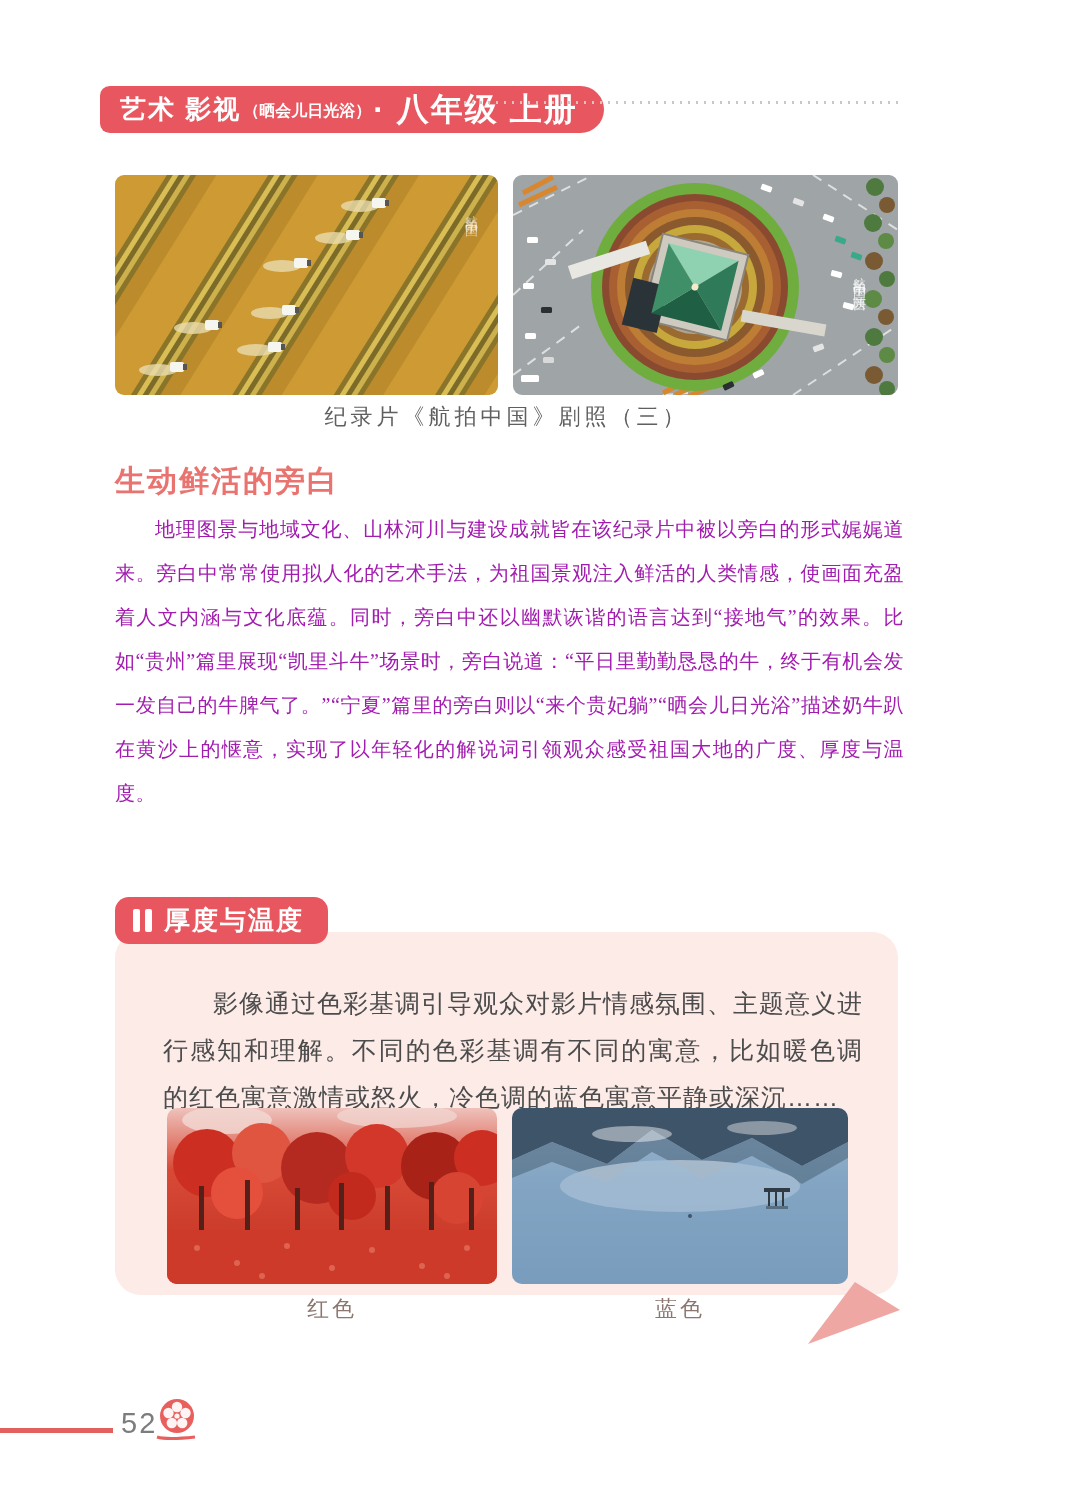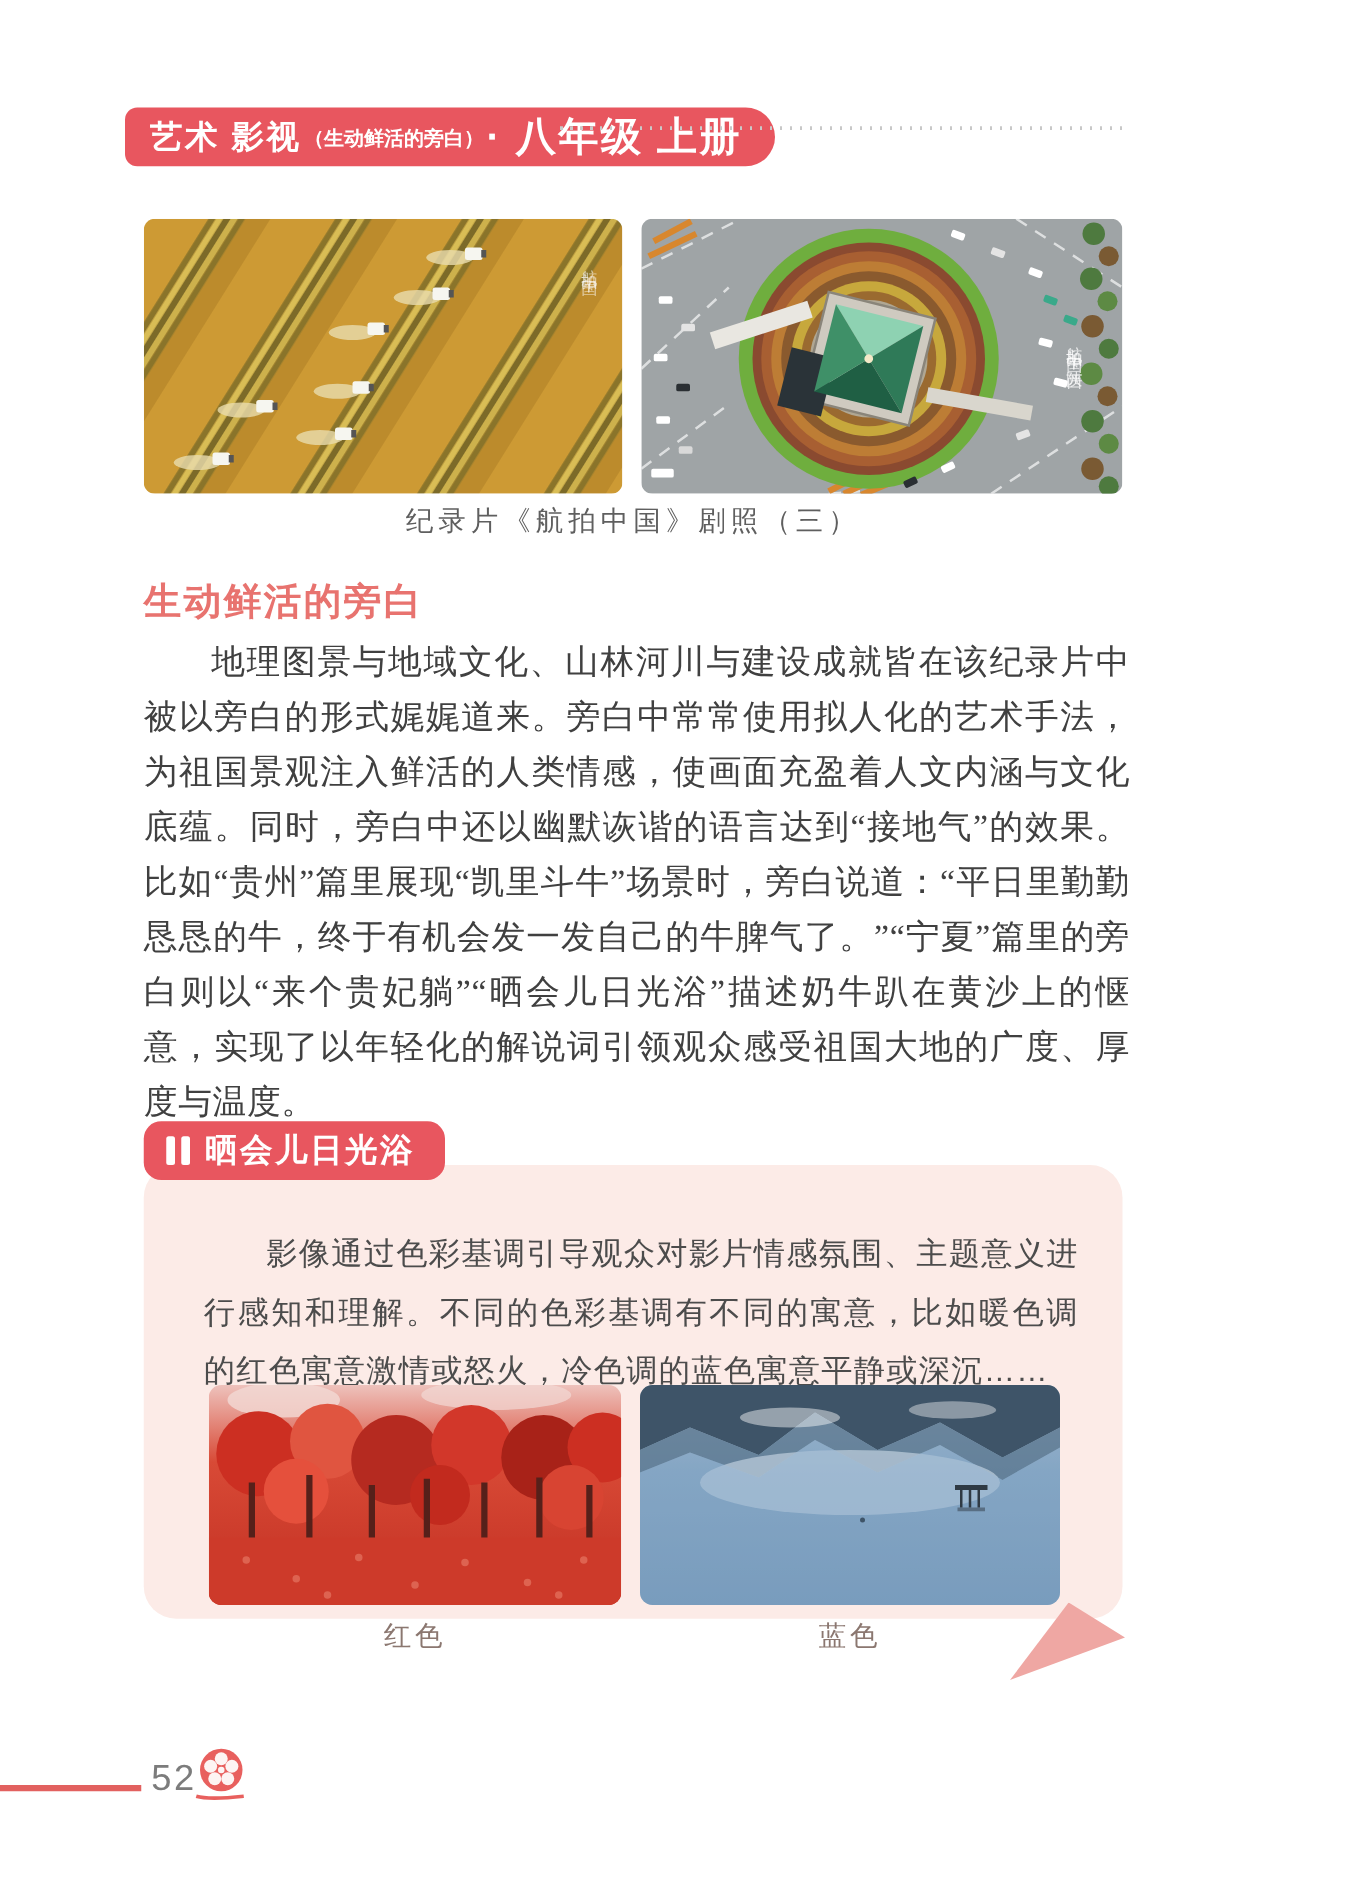--- a/index.html
+++ b/index.html
@@ -36,21 +36,21 @@
     position:absolute; left:115px; top:402px; width:783px; text-align:center;
     font-size:22px; color:#5f5f5f; letter-spacing:4px;
   }
   
   .sec-heading {
     position:absolute; left:115px; top:461px; font-size:30px; font-weight:bold;
     color:#e8736f; letter-spacing:2px;
   }
   .sec-para {
     position:absolute; left:115px; top:507px; width:789px;
-    font-size:27px; line-height:44px; color:#404040; text-align:justify;
+    font-size:20px; line-height:44px; color:#a21caf; text-align:justify;
     text-indent:2em; letter-spacing:0.5px;
   }
   
   .station-badge {
     position:absolute; left:115px; top:897px; height:47px; z-index:2;
     background:#e8565f; border-radius:14px; display:flex; align-items:center;
     padding:0 24px 0 18px; gap:12px; color:#fff;
     font-family:"Liberation Sans","DejaVu Sans",sans-serif;
   }
   .pause-icon { display:flex; gap:5px; }
@@ -88,21 +88,21 @@
   }
   .reel { position:absolute; left:155px; top:1396px; }
 </style>
 </head>
 <body>
 
 <div class="page">
 
   <div class="hdr-badge">
     <span class="t-main">艺术 影视</span>
-    <span class="t-paren">（生动鲜活的旁白）</span>
+    <span class="t-paren">（晒会儿日光浴）</span>
     <span class="t-suffix">· 八年级  上册</span>
   </div>
   <div class="hdr-dots"></div>
 
   <div class="photos">
     <div class="photo">
       <svg width="383" height="220" viewBox="0 0 383 220">
         <defs>
           <pattern id="stripes" width="86" height="86" patternUnits="userSpaceOnUse" patternTransform="rotate(32)">
             <rect width="86" height="86" fill="#c5912e"></rect>
@@ -237,21 +237,21 @@
   <div class="photo-caption">纪录片《航拍中国》剧照（三）</div>
 
   <h2 class="sec-heading">生动鲜活的旁白</h2>
   <p class="sec-para">地理图景与地域文化、山林河川与建设成就皆在该纪录片中被以旁白的形式娓娓道来。旁白中常常使用拟人化的艺术手法，为祖国景观注入鲜活的人类情感，使画面充盈着人文内涵与文化底蕴。同时，旁白中还以幽默诙谐的语言达到“接地气”的效果。比如“贵州”篇里展现“凯里斗牛”场景时，旁白说道：“平日里勤勤恳恳的牛，终于有机会发一发自己的牛脾气了。”“宁夏”篇里的旁白则以“来个贵妃躺”“晒会儿日光浴”描述奶牛趴在黄沙上的惬意，实现了以年轻化的解说词引领观众感受祖国大地的广度、厚度与温度。</p>
 
   <div class="station-badge">
     <span class="pause-icon">
         <i></i>
         <i></i>
       </span>
-    <span class="lbl">晒会儿日光浴</span>
+    <span class="lbl">厚度与温度</span>
   </div>
 
   <div class="infobox">
     <p class="infobox-para">影像通过色彩基调引导观众对影片情感氛围、主题意义进行感知和理解。不同的色彩基调有不同的寓意，比如暖色调的红色寓意激情或怒火，冷色调的蓝色寓意平静或深沉……</p>
 
     <div class="box-img box-img-left">
       <svg width="330" height="176" viewBox="0 0 330 176">
         <defs>
           <linearGradient id="redbg" x1="0" y1="0" x2="0" y2="1">
             <stop offset="0" stop-color="#eec2bc"></stop>

